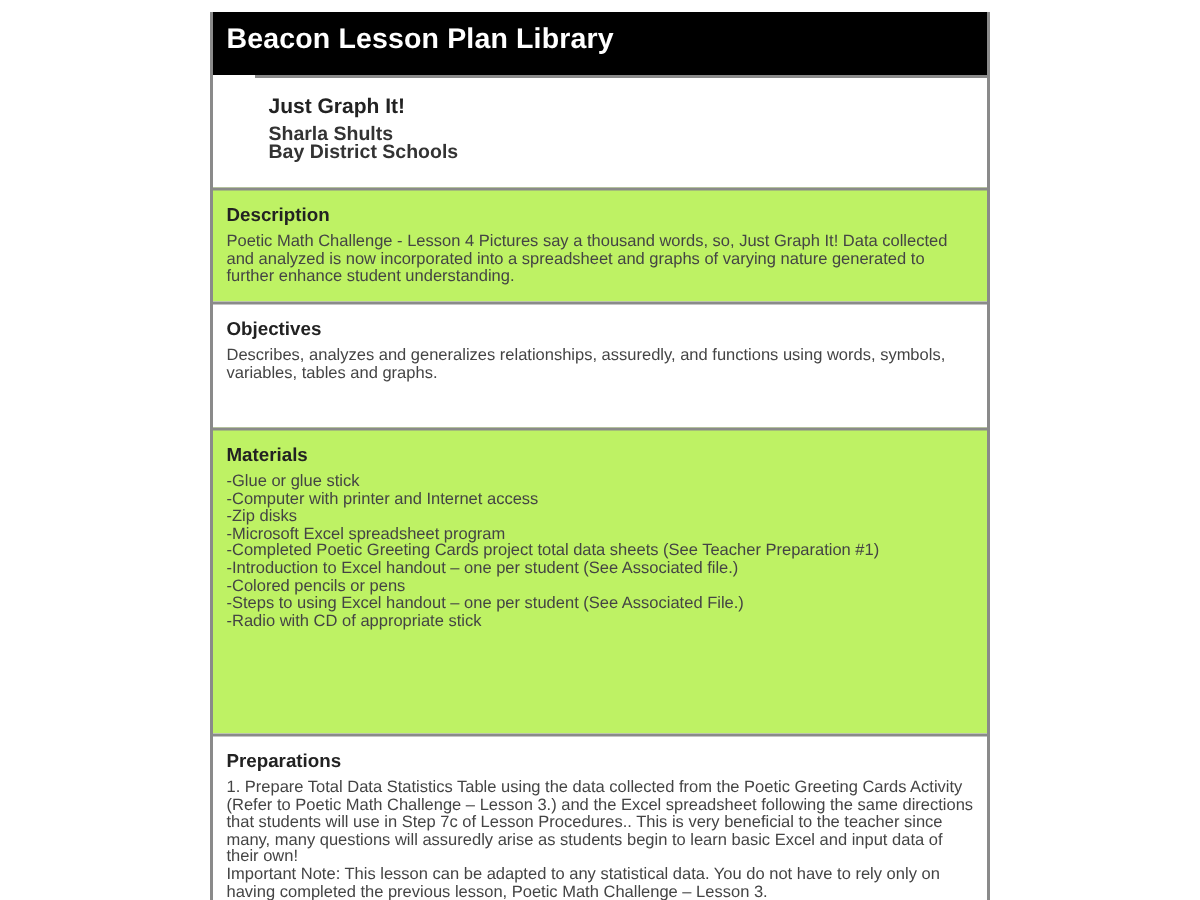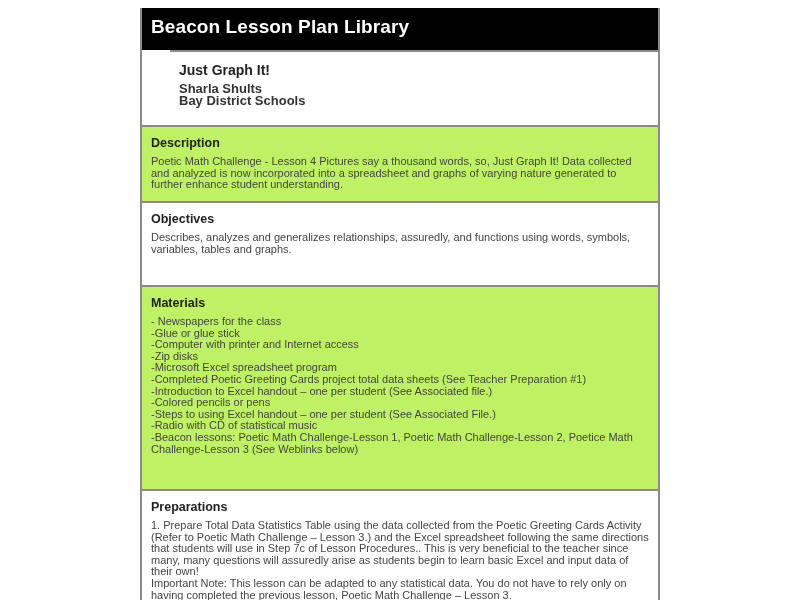--- a/index.html
+++ b/index.html
@@ -91,31 +91,29 @@
   </div>
 
   <div class="section white obj">
     <div class="section-title">Objectives</div>
     <div class="body-text">Describes, analyzes and generalizes relationships, assuredly, and functions using words, symbols, variables, tables and graphs.</div>
   </div>
 
   <div class="section gray mat">
     <div class="section-title">Materials</div>
     <div class="body-text">
-      <span class="list-line">- Newspapers for the class</span>
       <span class="list-line">-Glue or glue stick</span>
       <span class="list-line">-Computer with printer and Internet access</span>
       <span class="list-line">-Zip disks</span>
       <span class="list-line">-Microsoft Excel spreadsheet program</span>
       <span class="list-line">-Completed Poetic Greeting Cards project total data sheets (See Teacher Preparation #1)</span>
       <span class="list-line">-Introduction to Excel handout – one per student (See Associated file.)</span>
       <span class="list-line">-Colored pencils or pens</span>
       <span class="list-line">-Steps to using Excel handout – one per student (See Associated File.)</span>
-      <span class="list-line">-Radio with CD of statistical music</span>
-      <span class="list-line">-Beacon lessons: Poetic Math Challenge-Lesson 1, Poetic Math Challenge-Lesson 2, Poetice Math Challenge-Lesson 3 (See Weblinks below)</span>
+      <span class="list-line">-Radio with CD of appropriate stick</span>
     </div>
   </div>
 
   <div class="section white prep">
     <div class="section-title">Preparations</div>
     <div class="body-text">
       <span class="list-line">1. Prepare Total Data Statistics Table using the data collected from the Poetic Greeting Cards Activity (Refer to Poetic Math Challenge – Lesson 3.) and the Excel spreadsheet following the same directions that students will use in Step 7c of Lesson Procedures.. This is very beneficial to the teacher since many, many questions will assuredly arise as students begin to learn basic Excel and input data of their own!</span>
       <span class="list-line">Important Note: This lesson can be adapted to any statistical data. You do not have to rely only on having completed the previous lesson, Poetic Math Challenge – Lesson 3.</span>
     </div>
   </div>

